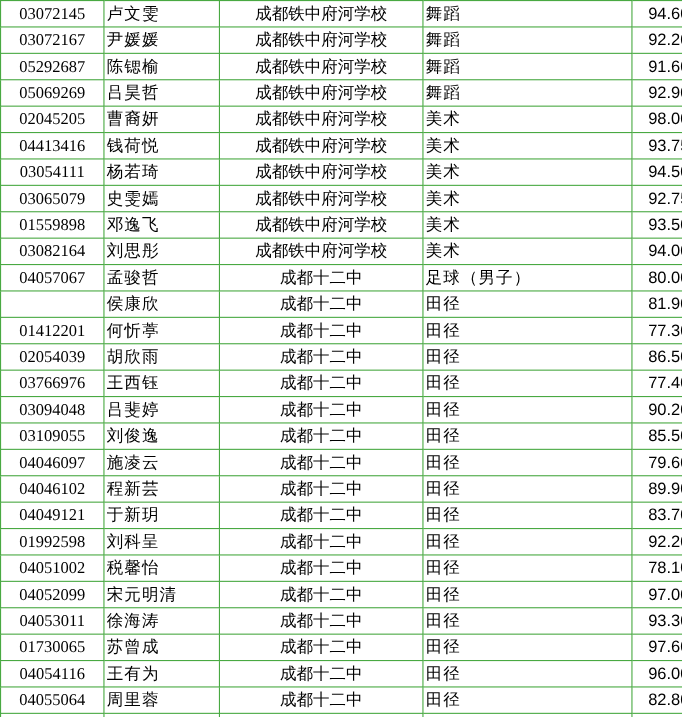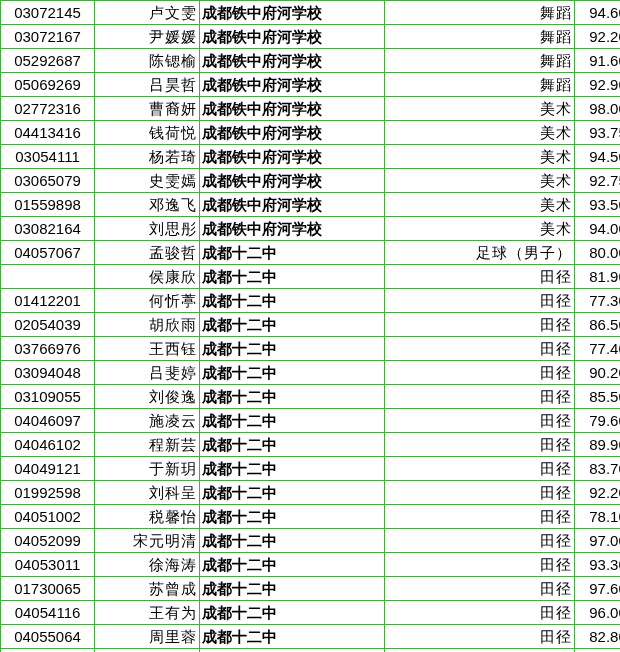--- a/index.html
+++ b/index.html
@@ -15,24 +15,24 @@
   table.sheet td{
     border:1px solid #49a942;
     height:23px;
     padding:0 2px;
     font-size:15px;
     color:#000;
     line-height:22px;
     white-space:nowrap;
     overflow:hidden;
   }
-  .c-id{width:89px;text-align:center;}
-  .c-name{width:100px;text-align:right;letter-spacing:1px;}
-  .c-school{width:180px;text-align:left;letter-spacing:0px;font-weight:bold;}
-  .c-event{width:185px;text-align:right;letter-spacing:1px;}
+  .c-id{width:89px;text-align:center;font-family:Liberation Serif, serif;}
+  .c-name{width:100px;text-align:left;letter-spacing:1px;}
+  .c-school{width:180px;text-align:center;letter-spacing:0px;}
+  .c-event{width:185px;text-align:left;letter-spacing:1px;}
   .c-score{width:62px;text-align:center;}
   .empty{color:transparent;}
 </style>
 </head>
 <body>
 
 <table class="sheet">
   <tbody>
       <tr>
         <td class="c-id">03072145</td>
@@ -56,21 +56,21 @@
         <td class="c-score">91.60</td>
       </tr>
       <tr>
         <td class="c-id">05069269</td>
         <td class="c-name">吕昊哲</td>
         <td class="c-school">成都铁中府河学校</td>
         <td class="c-event">舞蹈</td>
         <td class="c-score">92.90</td>
       </tr>
       <tr>
-        <td class="c-id">02772316</td>
+        <td class="c-id">02045205</td>
         <td class="c-name">曹裔妍</td>
         <td class="c-school">成都铁中府河学校</td>
         <td class="c-event">美术</td>
         <td class="c-score">98.00</td>
       </tr>
       <tr>
         <td class="c-id">04413416</td>
         <td class="c-name">钱荷悦</td>
         <td class="c-school">成都铁中府河学校</td>
         <td class="c-event">美术</td>

